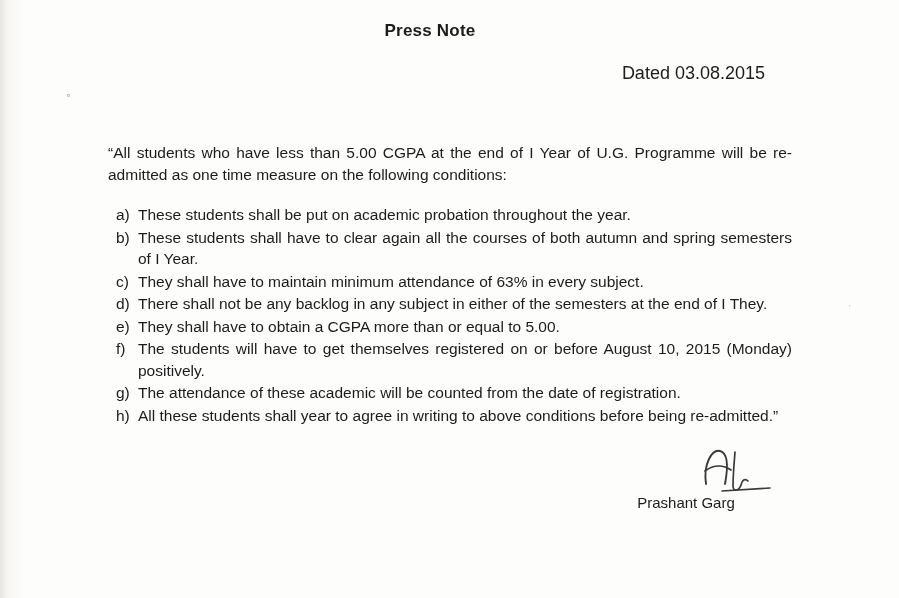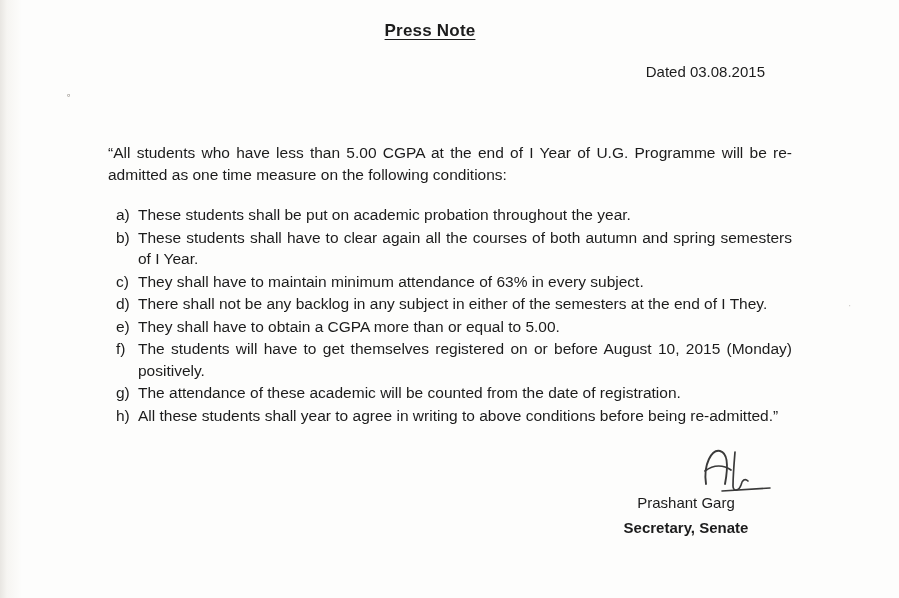--- a/index.html
+++ b/index.html
@@ -28,29 +28,28 @@
     position: absolute;
     top: 21px;
     left: 0;
     width: 840px;
     text-align: center;
     font-size: 17px;
     font-weight: bold;
     letter-spacing: .2px;
   }
   .title span {
-    text-decoration: underline;
     text-underline-offset: 3px;
     padding-left: 20px;
   }
   .date-line {
     position: absolute;
     top: 63px;
     right: 134px;
-    font-size: 15px;
+    font-size: 18px;
   }
   .body-text {
     position: absolute;
     left: 108px;
     top: 124px;
     width: 684px;
     font-size: 15.5px;
     line-height: 21.5px;
   }
   .intro {
@@ -143,16 +142,15 @@
 
   <svg class="signature-scribble" viewBox="0 0 82 56" fill="none">
     <path d="M12 40 C 9 20, 18 5, 26 7 C 34 9, 34 24, 31 40" stroke="#3a3a3a" stroke-width="1.9" stroke-linecap="round" fill="none"></path>
     <path d="M11 27 C 20 20, 30 21, 37 26" stroke="#3a3a3a" stroke-width="1.7" stroke-linecap="round" fill="none"></path>
     <path d="M41 8 C 40 20, 39 34, 39 42 C 39 48 45 47 47 41 C 48 36 51 34 54 37" stroke="#3a3a3a" stroke-width="1.7" stroke-linecap="round" fill="none"></path>
     <path d="M28 47 L 76 44" stroke="#3a3a3a" stroke-width="1.6" stroke-linecap="round" fill="none"></path>
   </svg>
 
   <div class="signature-block">
     <div>Prashant Garg</div>
-    <div class="bold">Secretary, Senate</div>
   </div>
 
 </div>
 
 </body></html>

